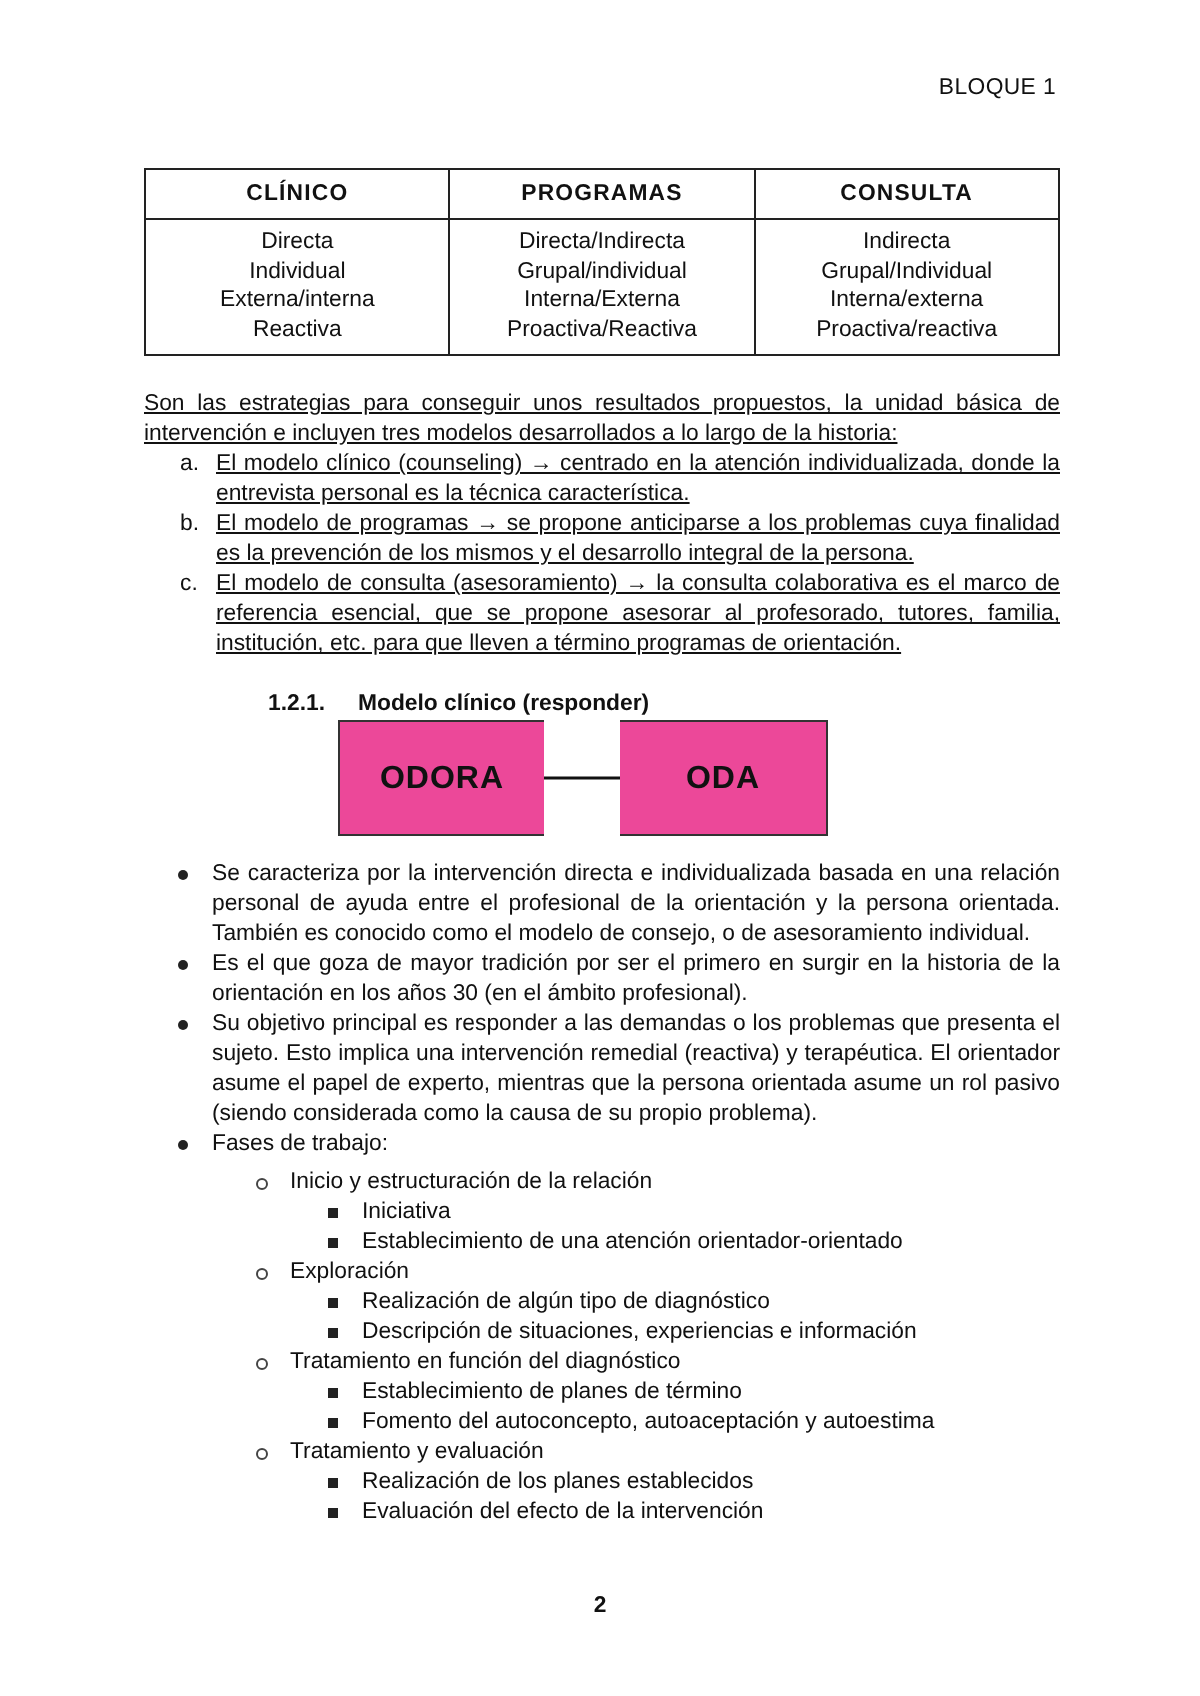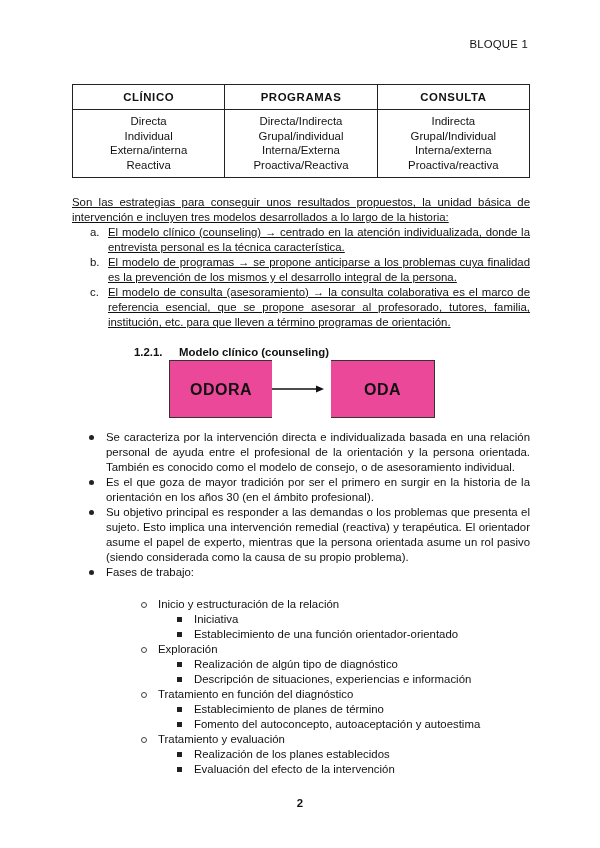--- a/index.html
+++ b/index.html
@@ -112,21 +112,21 @@
       font-size: 16px;
       letter-spacing: 0.5px;
       background: #ec4899;
     }
     .box-left {
       left: 0;
       width: 102px;
       border-right: none;
     }
     .box-right {
-      left: 162px;
+      left: 141px;
       width: 103px;
       border-left: none;
       justify-content: center;
     }
     .arrow {
       position: absolute;
       left: 103px;
       top: 28px;
       width: 52px;
       height: 2px;
@@ -150,21 +150,21 @@
     ul.lvl1 > li > .b1 {
       position: absolute;
       left: -17px;
       top: 5px;
       width: 5px;
       height: 5px;
       border-radius: 50%;
       background: #222;
     }
     ul.lvl2 {
-      margin: 17px;
+      margin: 4px;
       padding-left: 35px;
       list-style: none;
     }
     ul.lvl2 > li {
       position: relative;
       line-height: 15px;
     }
     ul.lvl2 > li > .b2 {
       position: absolute;
       left: -17px;
@@ -251,21 +251,21 @@
       <span>El modelo de programas → se propone anticiparse a los problemas cuya finalidad es la prevención de los mismos y el desarrollo integral de la persona.</span>
     </li>
     <li>
       <span class="marker">c.</span>
       <span>El modelo de consulta (asesoramiento) → la consulta colaborativa es el marco de referencia esencial, que se propone asesorar al profesorado, tutores, familia, institución, etc. para que lleven a término programas de orientación.</span>
     </li>
   </ol>
 </div>
 
 <div class="subsection">
-  <span class="num">1.2.1.</span><span>Modelo clínico (counseling)</span>
+  <span class="num">1.2.1.</span><span>Modelo clínico (responder)</span>
 </div>
 
 <div class="diagram">
   <div class="box box-left">
     <span>ODORA</span>
   </div>
   <svg class="arrow" viewBox="0 0 52 10" preserveAspectRatio="none" style="top:24px;height:10px;">
     <line x1="0" y1="5" x2="44" y2="5" stroke="#111" stroke-width="1.6"></line>
     <polygon points="44,1.5 52,5 44,8.5" fill="#111"></polygon>
   </svg>
@@ -290,21 +290,21 @@
     </li>
     <li>
       <span class="b1"></span>
       <span>Fases de trabajo:</span>
       <ul class="lvl2">
         <li>
           <span class="b2"></span>
           <span>Inicio y estructuración de la relación</span>
           <ul class="lvl3">
             <li><span class="b3"></span><span>Iniciativa</span></li>
-            <li><span class="b3"></span><span>Establecimiento de una función orientador-orientado</span></li>
+            <li><span class="b3"></span><span>Establecimiento de una atención orientador-orientado</span></li>
           </ul>
         </li>
         <li>
           <span class="b2"></span>
           <span>Exploración</span>
           <ul class="lvl3">
             <li><span class="b3"></span><span>Realización de algún tipo de diagnóstico</span></li>
             <li><span class="b3"></span><span>Descripción de situaciones, experiencias e información</span></li>
           </ul>
         </li>

